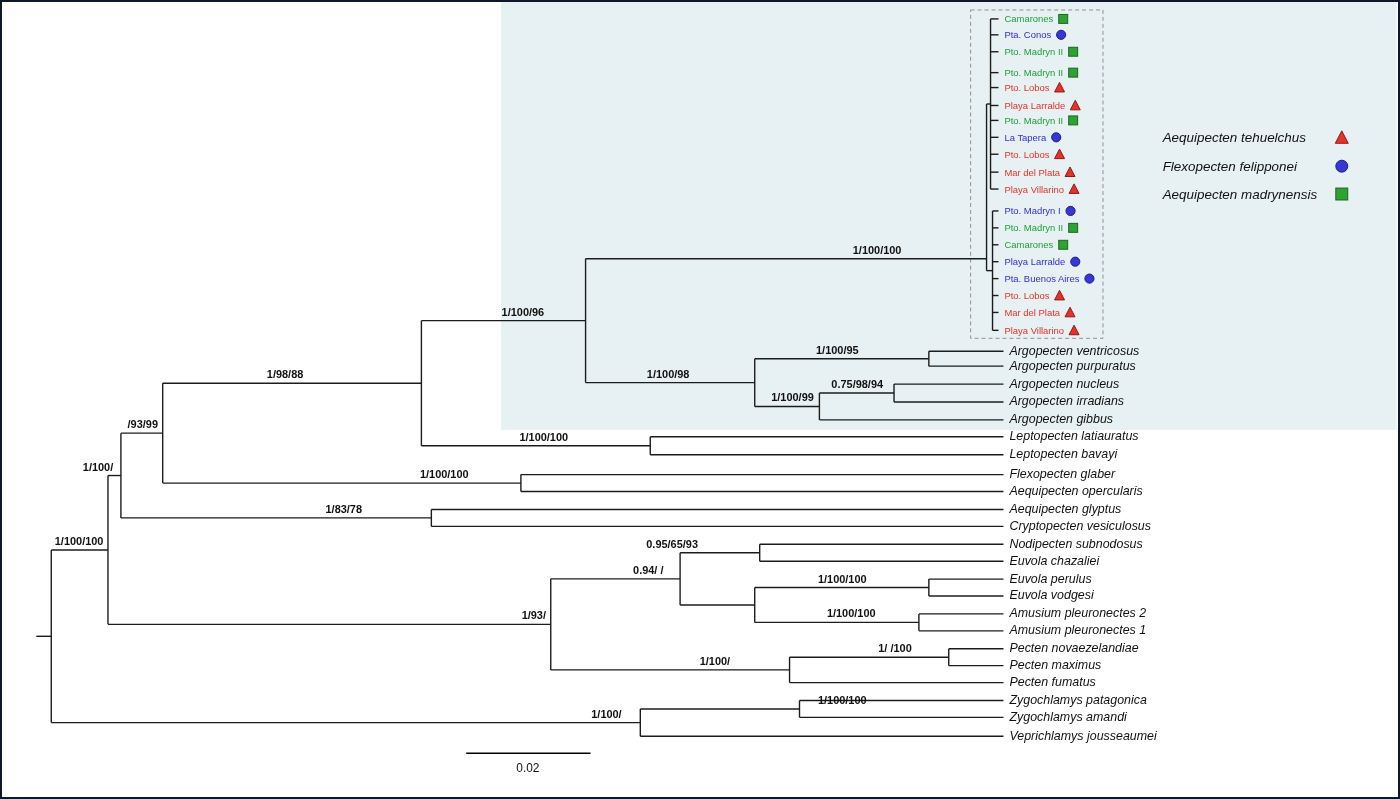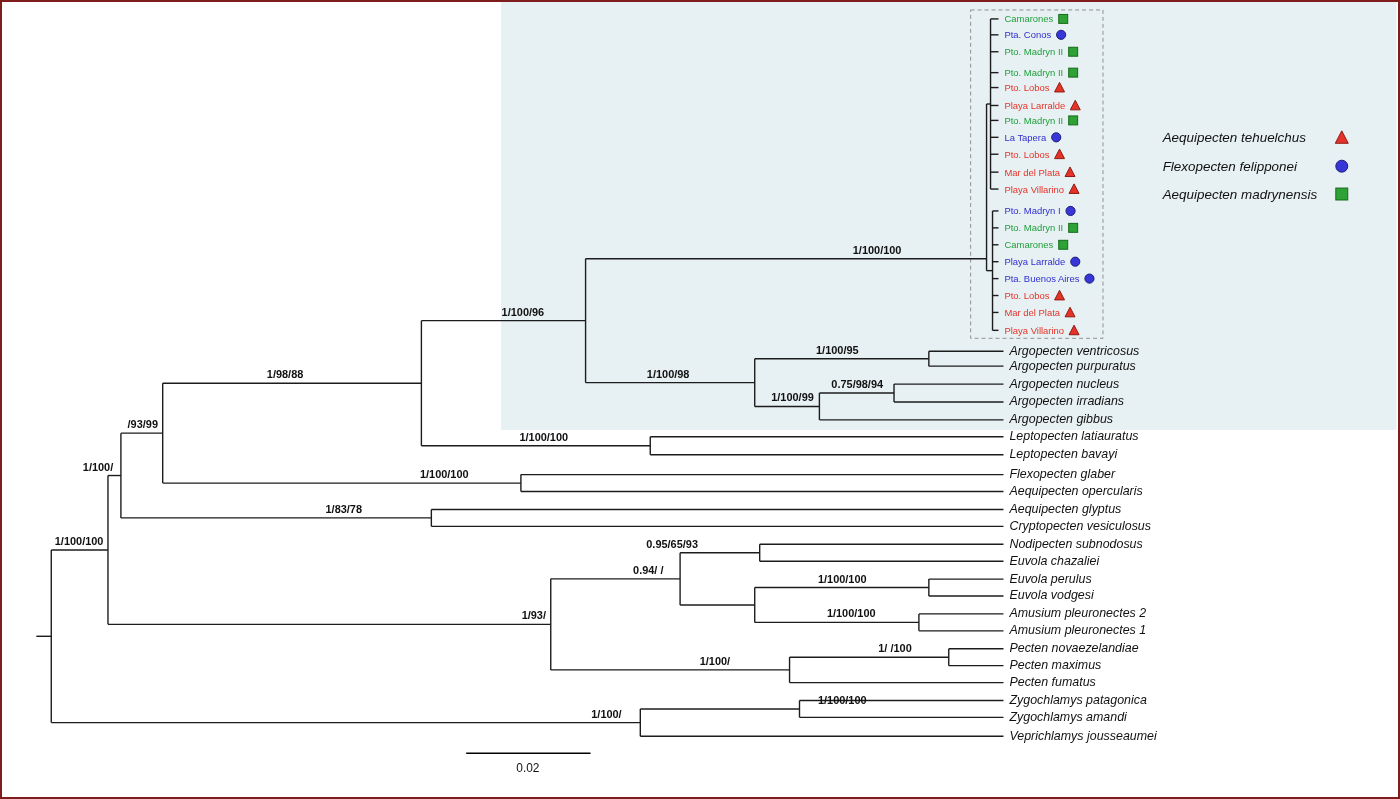--- a/index.html
+++ b/index.html
@@ -1,16 +1,16 @@
 <!DOCTYPE html>
 <html><head>
 <meta charset="utf-8">
 <style>
   html,body{margin:0;padding:0;background:#ffffff;}
-  .frame{position:relative;width:1400px;height:799px;border:2px solid #7f1d1d;
+  .frame{position:relative;width:1400px;height:799px;border:2px solid #0f172a;
          box-sizing:border-box;background:#fff;overflow:hidden;}
   svg{display:block;width:100%;height:100%;}
   .tip-species{font:italic 12.5px "Liberation Sans",sans-serif;fill:#111;}
   .tip-pop{font:9.5px "Liberation Sans",sans-serif;}
   .support{font:600 11px "Liberation Sans",sans-serif;fill:#111;}
   .legend-text{font:italic 13.5px "Liberation Sans",sans-serif;fill:#111;}
   .scale-text{font:12px "Liberation Sans",sans-serif;fill:#111;}
 </style>
 </head>
 <body>

